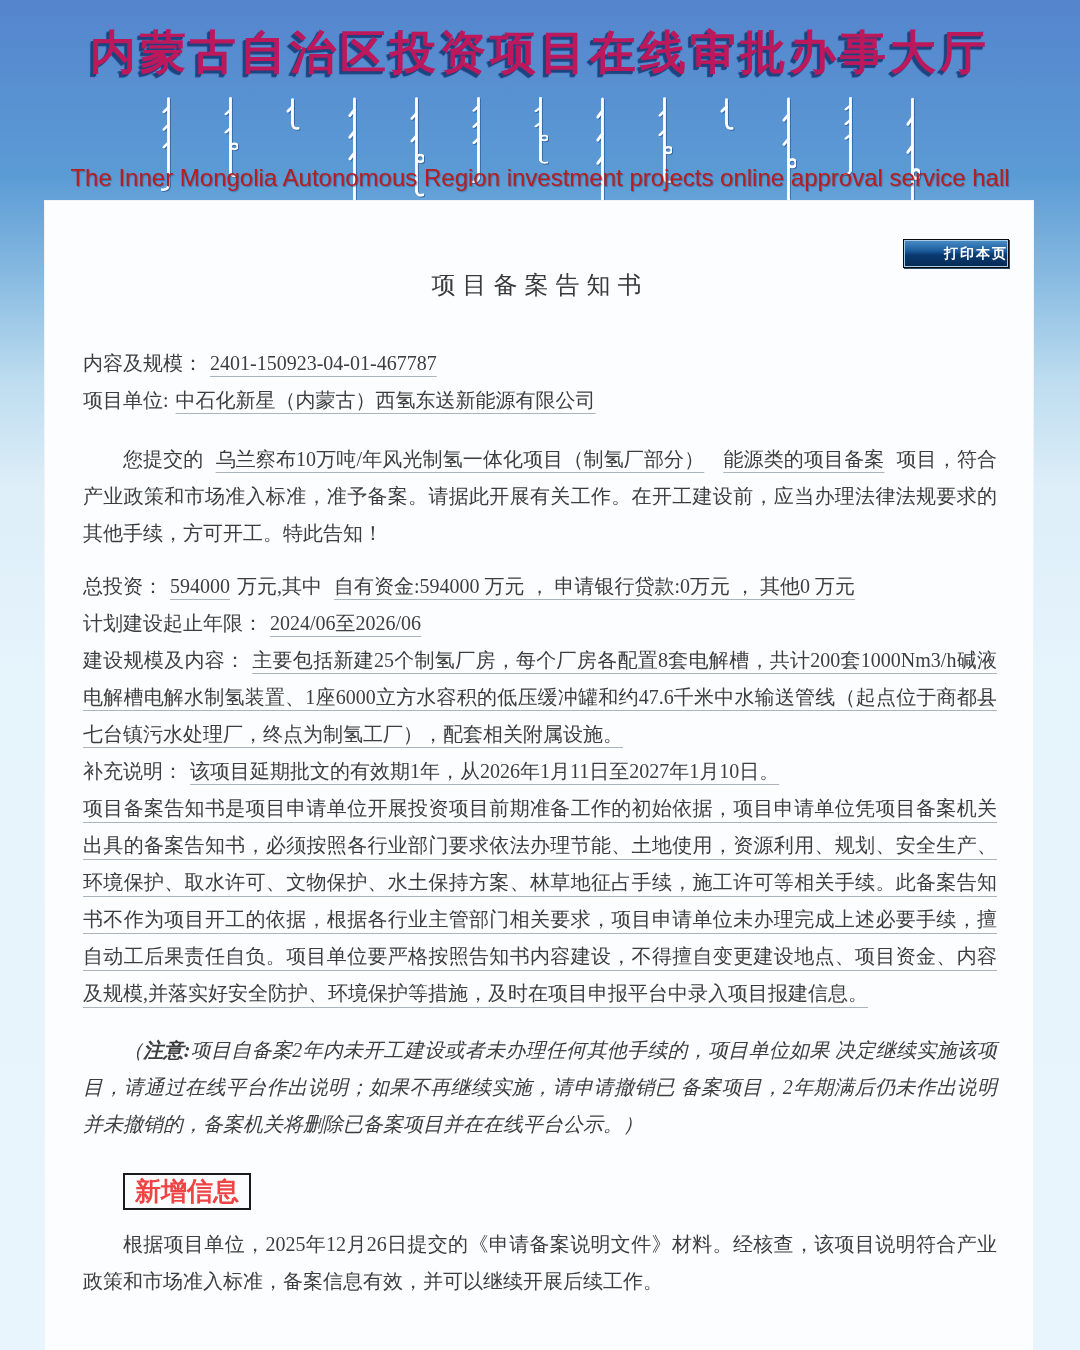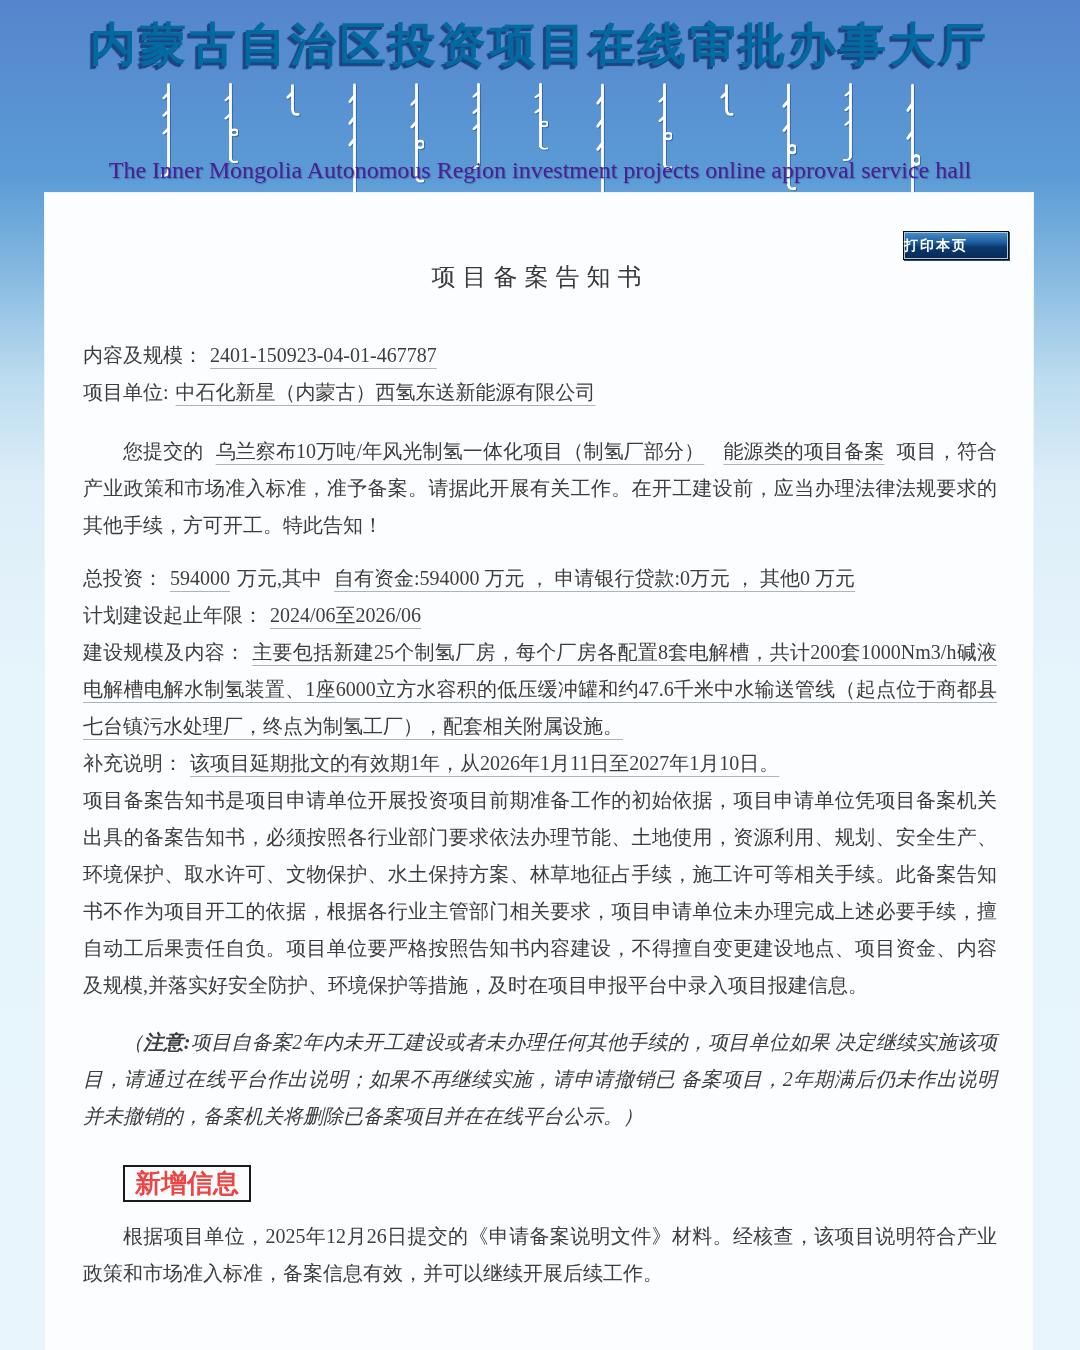--- a/index.html
+++ b/index.html
@@ -4,66 +4,66 @@
 <style>
   html,body{margin:0;padding:0;}
   body{
     width:1080px;height:1350px;overflow:hidden;position:relative;
     font-family:"Liberation Serif","DejaVu Serif",serif;
     background:linear-gradient(180deg,#5585cd 0%,#5b9bd5 13%,#84b8e0 20%,#bcdcef 28%,#ddeef8 36%,#e6f4fc 50%,#e8f5fc 100%);
   }
   
   .site-header{height:188px;position:relative;text-align:center;}
   .site-title{
-    padding-top:10px;margin:4px;
-    font-size:46px;font-weight:bold;letter-spacing:4px;color:#0369a1;
+    padding-top:10px;margin:12px;
+    font-size:46px;font-weight:bold;letter-spacing:4px;color:#be185d;
     text-shadow:-3px 3px 1px #1d4480, -2px 2px 0 #1d4480;
     font-family:"Liberation Serif","DejaVu Serif",serif;
   }
   .mongolian-row{
     margin-top:6px;height:100px;
     display:flex;justify-content:center;align-items:flex-start;gap:47px;
   }
   .mg{width:15px;display:block;filter:drop-shadow(1px 1px 0 rgba(30,70,130,.55));}
   .site-subtitle{
     position:absolute;left:0;right:0;bottom:8px;
-    font-family:Liberation Serif, serif;
-    font-size:24px;color:#4c1d95;text-shadow:1px 1px 1px rgba(40,70,120,.5);
+    font-family:Liberation Sans, sans-serif;
+    font-size:24px;color:#b91c1c;text-shadow:1px 1px 1px rgba(40,70,120,.5);
   }
   
   .content-box{
     position:relative;margin:0 46px 0 44px;width:990px;box-sizing:border-box;
     min-height:1162px;background:#fcfdff;border:1px solid #eef3f8;
     padding:38px 36px 40px 38px;
   }
   .print-btn{
     position:absolute;top:38px;right:24px;width:106px;height:29px;
     font-family:"Liberation Sans","DejaVu Sans",sans-serif;
     font-size:14px;font-weight:bold;color:#ffffff;letter-spacing:2px;
     background:linear-gradient(180deg,#4a8fc7 0%,#1c5c9d 40%,#0a3a70 55%,#062a55 100%);
     border:1px solid #0b0b0b;box-shadow:inset 0 0 0 1px #a9cbe4, 1px 1px 0 #2a4a6a;
-    cursor:pointer;line-height:27px;text-align:left;padding:0;
+    cursor:pointer;line-height:27px;text-align:right;padding:0;
   }
   .doc{font-size:20px;line-height:37px;color:#3d3d3d;}
   .doc-title{
     text-align:center;font-size:24px;letter-spacing:7px;color:#3a3a3a;
     margin-top:30px;font-weight:normal;
   }
   .id-block{margin-top:44px;}
   p{margin:0;text-align:justify;}
   .indent{text-indent:2em;}
   .para1{margin-top:22px;}
   .fields{margin-top:16px;}
   .uv{
     text-decoration:underline;text-decoration-color:#a9b4bd;
     text-underline-offset:6px;text-decoration-thickness:1px;
     padding:0 7px;
   }
   .ul-para{
-    text-decoration-color:#a9b4bd;
+    text-decoration:underline;text-decoration-color:#a9b4bd;
     text-underline-offset:7px;text-decoration-thickness:1px;
   }
   .notice{margin-top:20px;font-style:italic;}
   .notice b{font-style:italic;}
   .badge{
     display:inline-block;margin:30px 0 0 40px;border:2px solid #1a1a1a;
     padding:0 10px;font-weight:bold;font-size:26px;line-height:33px;color:#ef4444;
   }
   .final-para{margin-top:14px;}
   .sig-org{margin-top:20px;text-align:right;padding-right:2px;}

